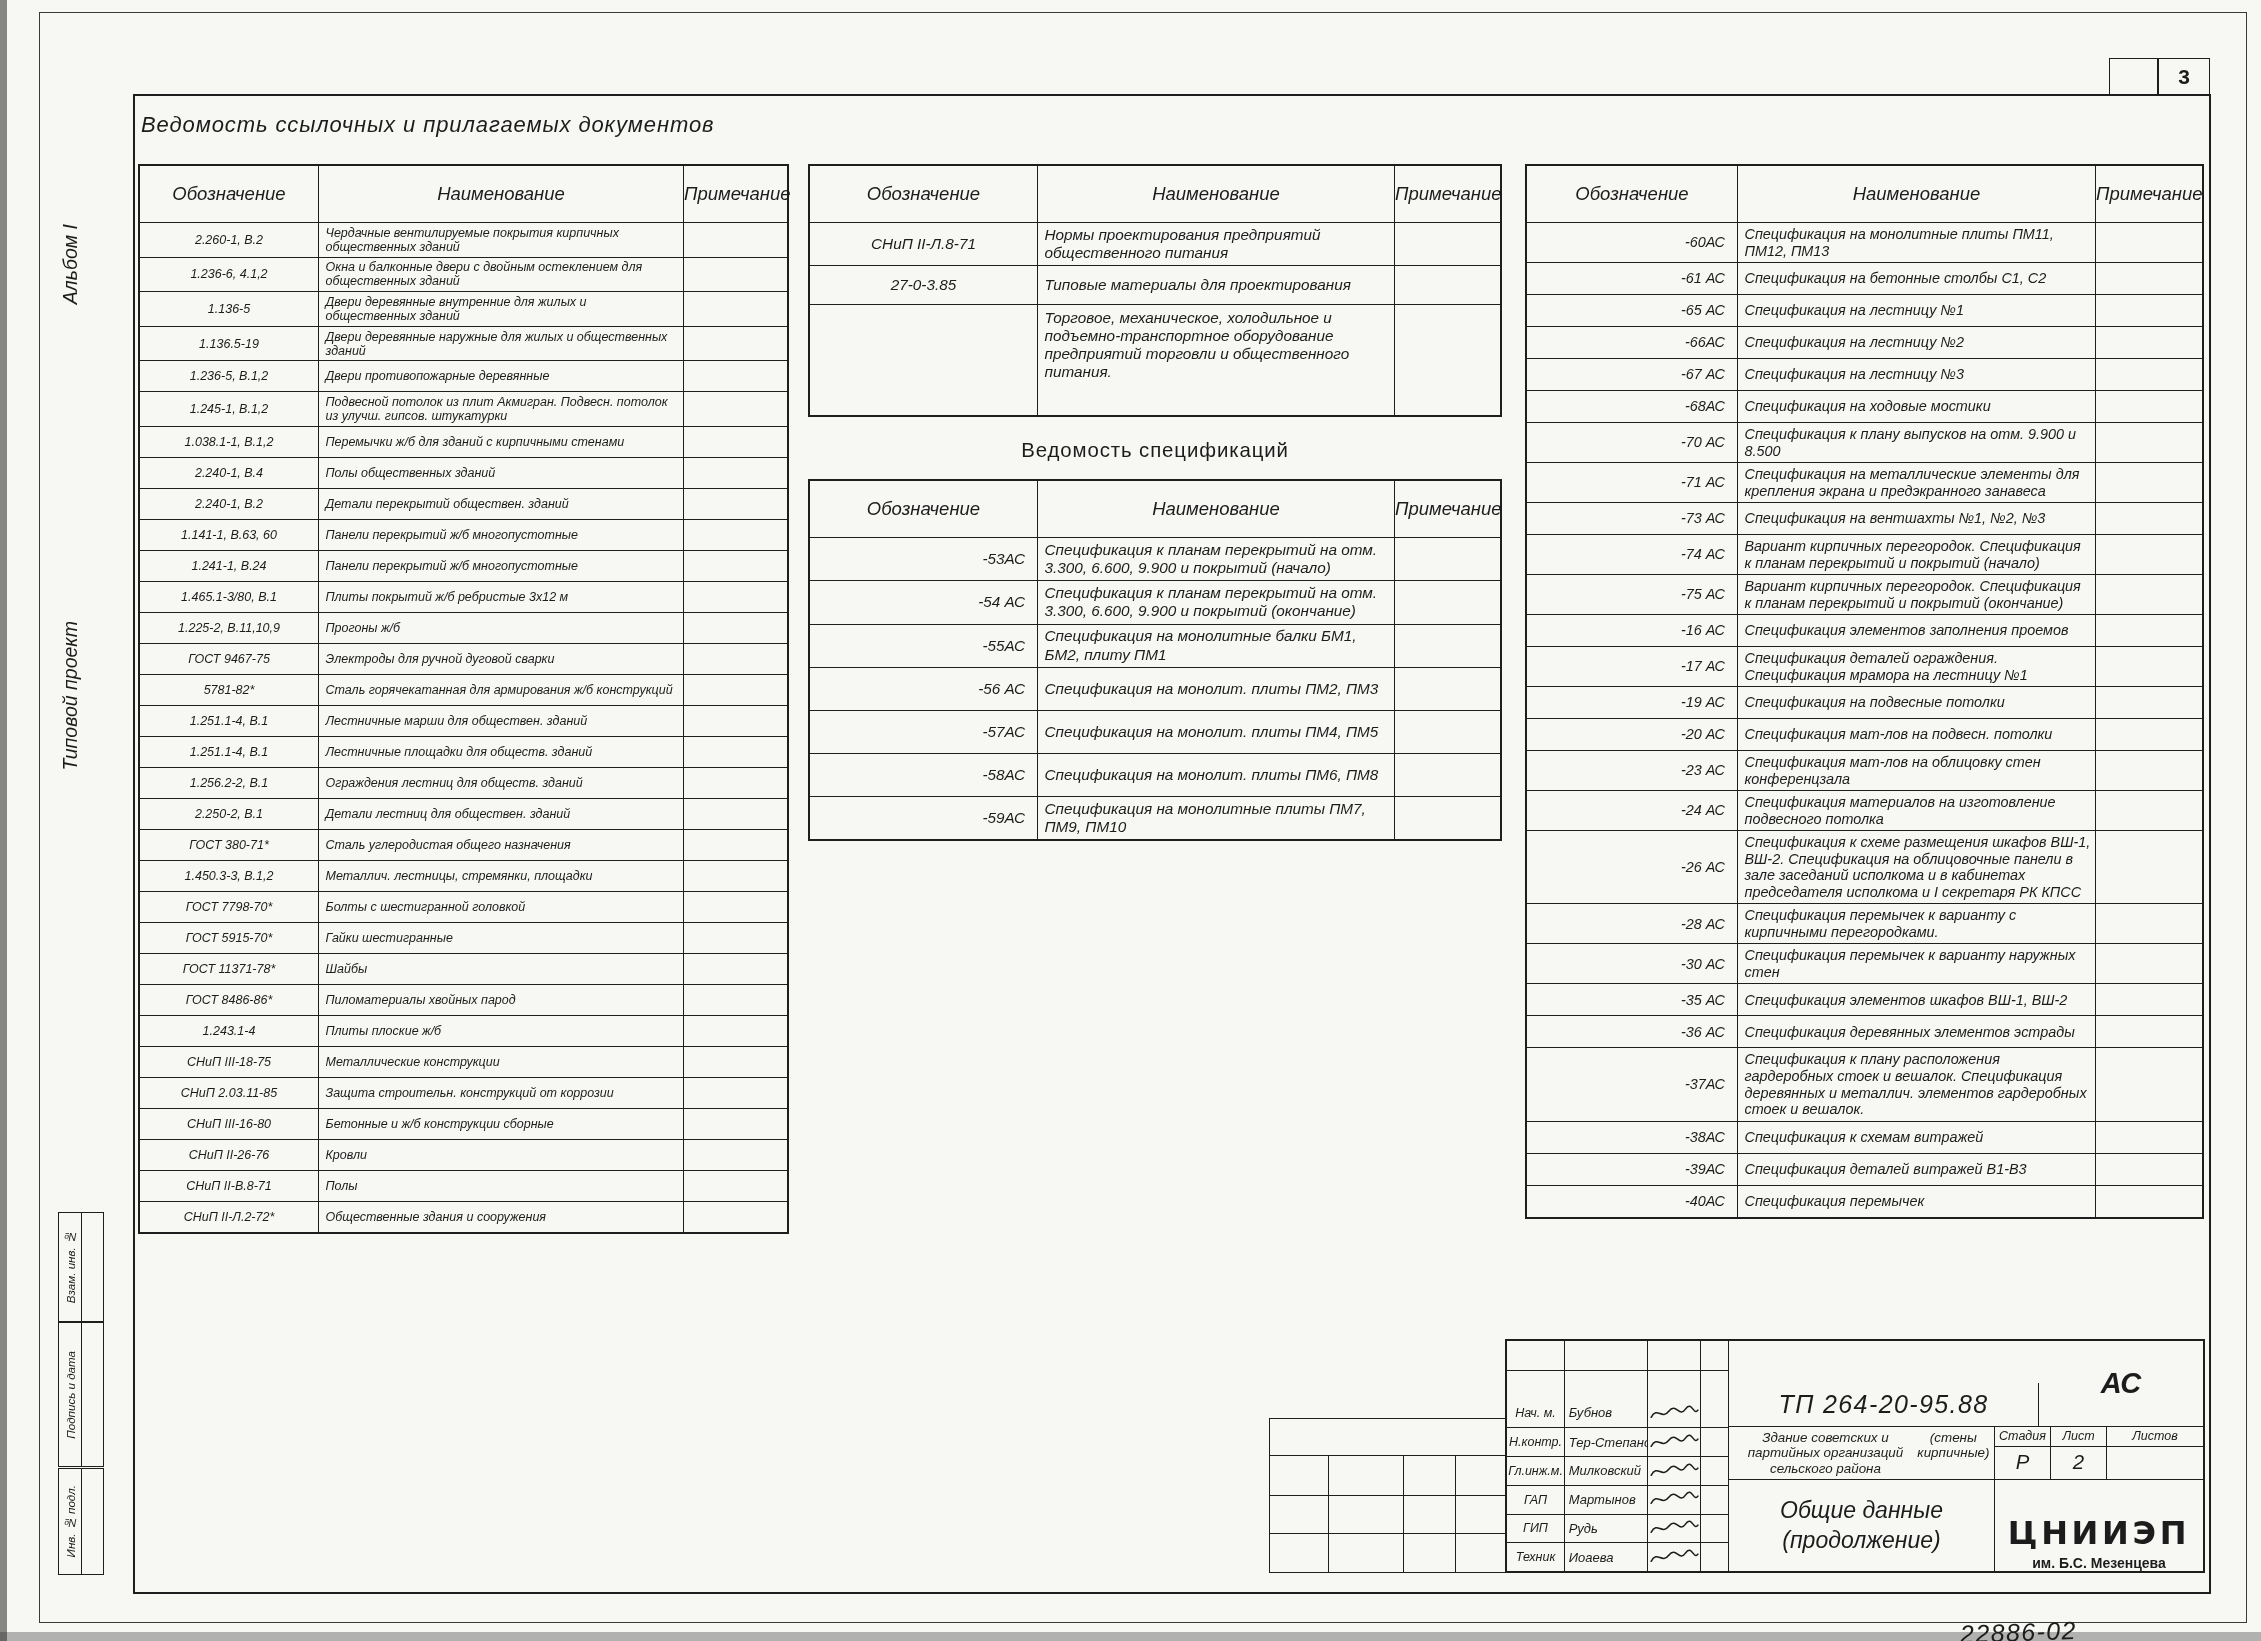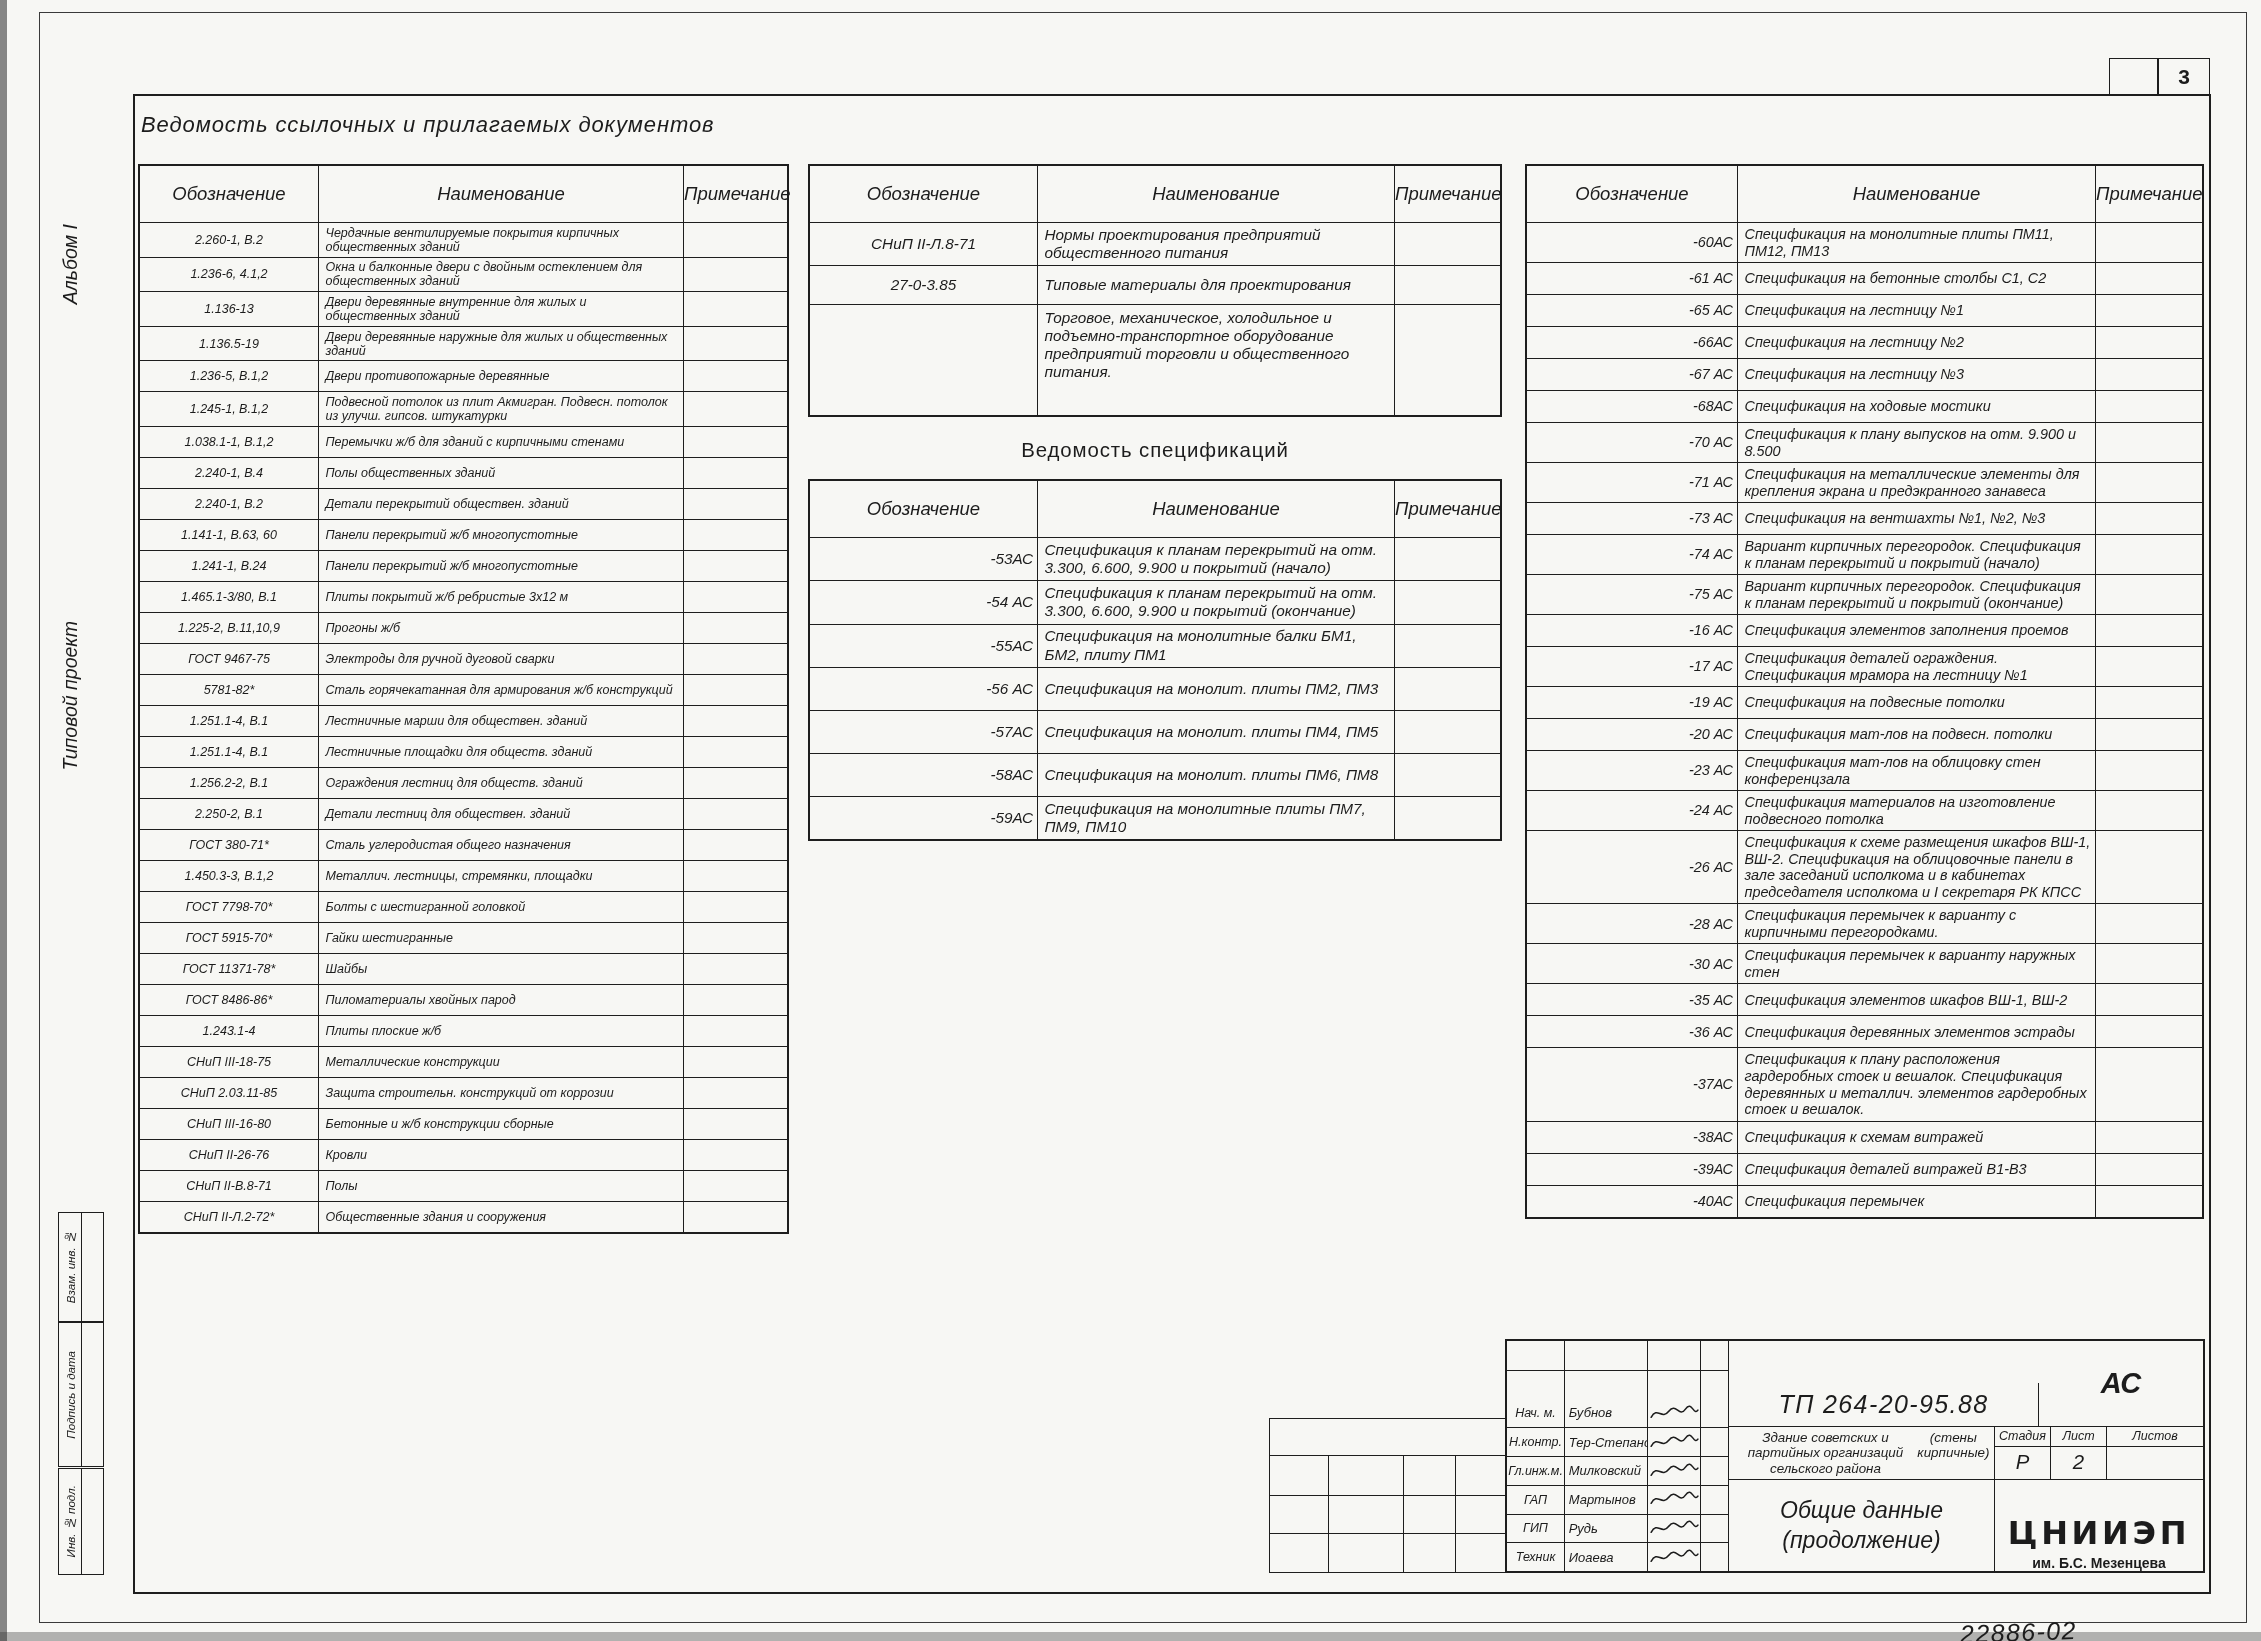--- a/index.html
+++ b/index.html
@@ -39,21 +39,21 @@
   .t-ref .tr{grid-template-columns:179px 365px 1fr;}
   .t-ref .td{min-height:30px;font-size:12.5px;line-height:1.12;}
 
   .t-norm{left:808px;top:164px;width:694px;}
   .t-norm .tr,.t-spec .tr{grid-template-columns:228px 357px 1fr;}
   .t-norm .td{min-height:38px;font-size:15.3px;line-height:1.18;}
   .t-norm .rows .tr:last-child .td{min-height:110px;align-items:flex-start;padding-top:4.6px;}
 
   .t-spec{left:808px;top:479px;width:694px;}
   .t-spec .td{min-height:42px;font-size:15.3px;line-height:1.2;}
-  .t-spec .des,.t-spec2 .des{justify-content:flex-end;text-align:left;padding-right:4px;}
+  .t-spec .des,.t-spec2 .des{justify-content:flex-end;text-align:left;padding-right:12px;}
 
   .t-spec2{left:1525px;top:164px;width:679px;}
   .t-spec2 .tr{grid-template-columns:211px 358px 1fr;}
   .t-spec2 .td{min-height:31px;font-size:14.4px;line-height:1.16;}
 
   
   .vwrap{position:absolute;display:flex;align-items:center;justify-content:center;}
   .vwrap span{writing-mode:vertical-rl;transform:rotate(180deg);white-space:nowrap;font-style:italic;}
   .v-album{left:52px;top:195px;width:37px;height:139px;font-size:19.5px;}
   .v-project{left:52px;top:598px;width:37px;height:195px;font-size:19.5px;}
@@ -160,21 +160,21 @@
           <div class="td note"></div>
         </div>
 
         <div class="tr">
           <div class="td des">1.236-6, 4.1,2</div>
           <div class="td nam">Окна и балконные двери с двойным остеклением для общественных зданий</div>
           <div class="td note"></div>
         </div>
 
         <div class="tr">
-          <div class="td des">1.136-13</div>
+          <div class="td des">1.136-5</div>
           <div class="td nam">Двери деревянные внутренние для жилых и общественных зданий</div>
           <div class="td note"></div>
         </div>
 
         <div class="tr">
           <div class="td des">1.136.5-19</div>
           <div class="td nam">Двери деревянные наружные для жилых и общественных зданий</div>
           <div class="td note"></div>
         </div>
 

